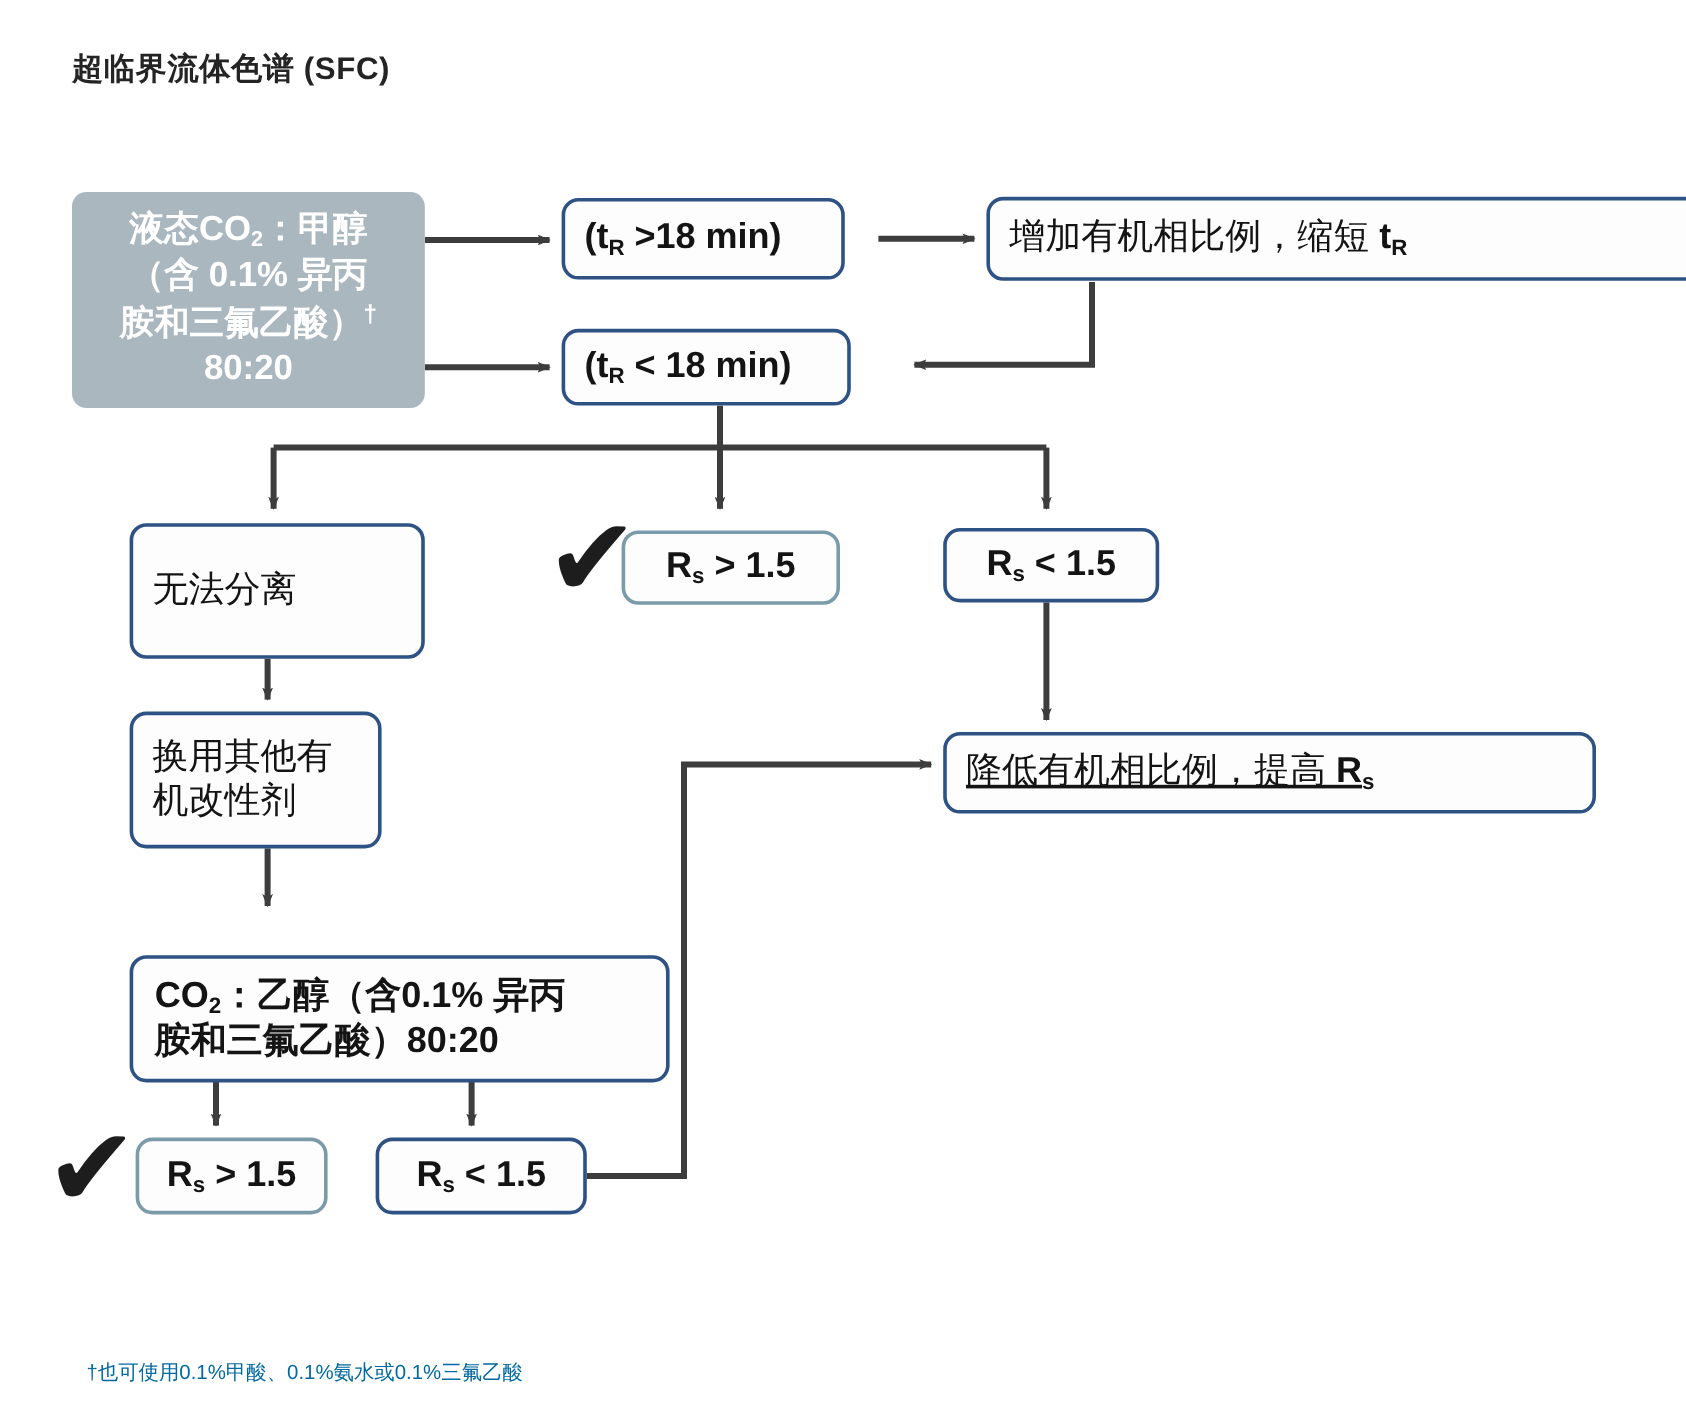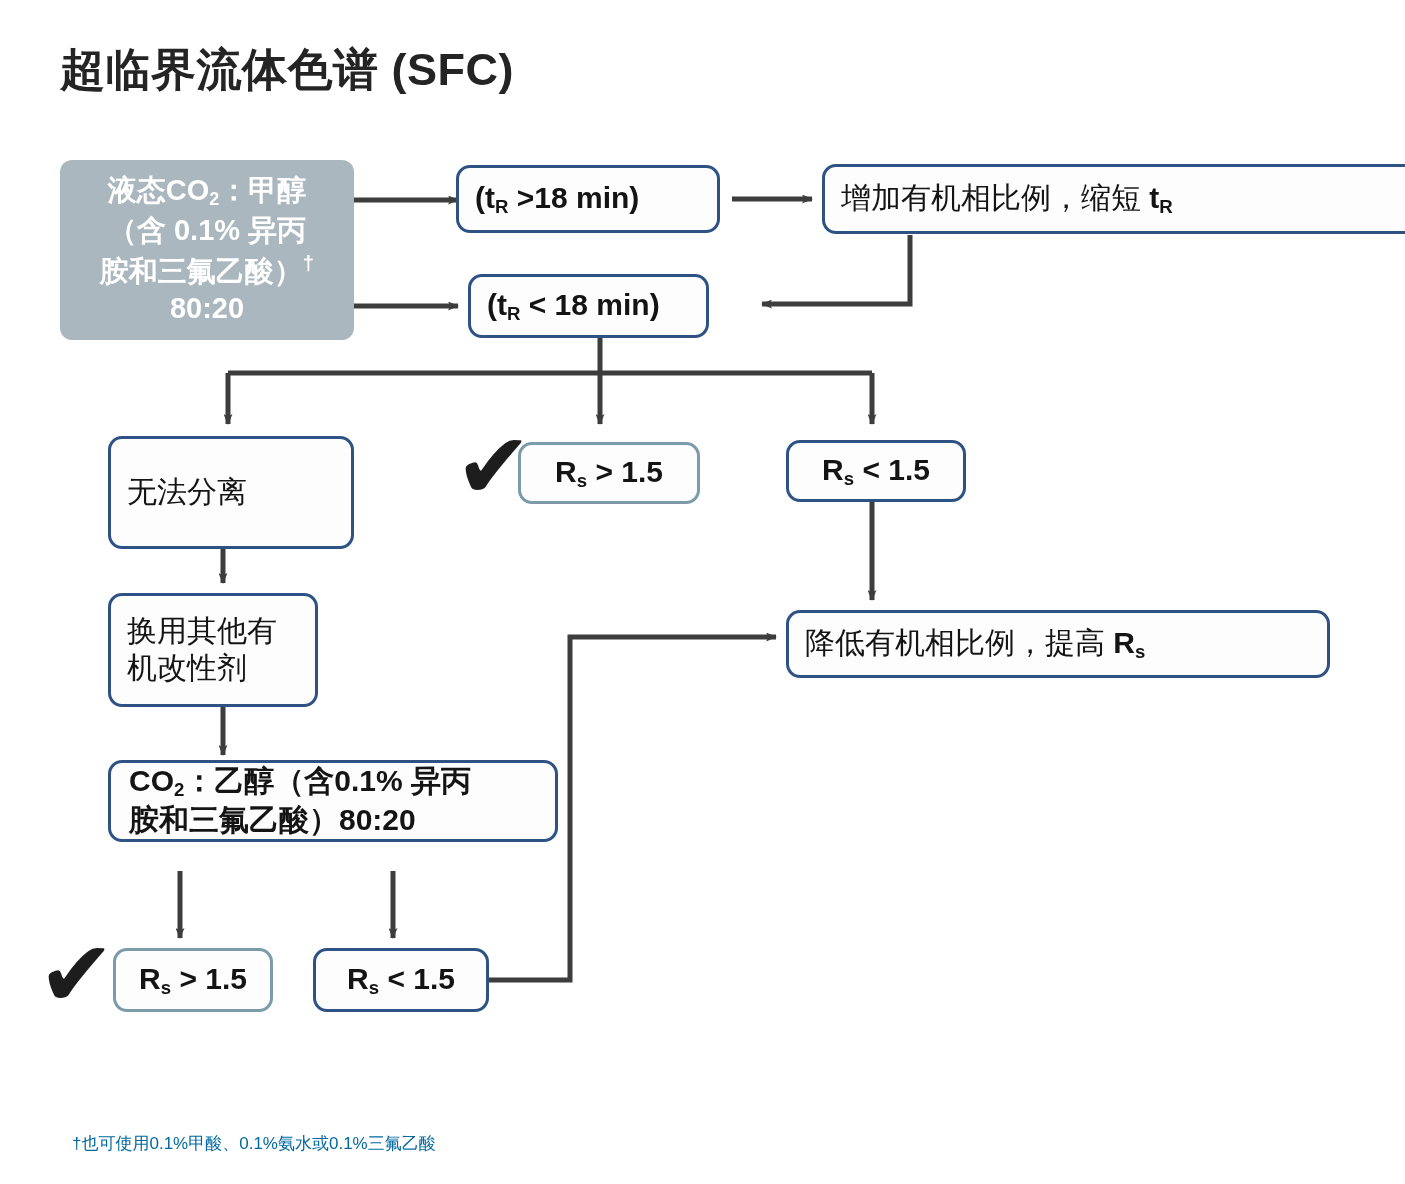--- a/index.html
+++ b/index.html
@@ -6,21 +6,21 @@
   body{
     width:1405px;height:1184px;background:#ffffff;
     font-family:"Liberation Sans","DejaVu Sans",sans-serif;
     color:#1a1a1a;position:relative;overflow:hidden;
   }
   #canvas{position:absolute;left:0;top:0;width:1405px;height:1184px;}
   svg.edges{position:absolute;left:0;top:0;width:1405px;height:1184px;pointer-events:none;}
 
   .title{
     position:absolute;left:60px;top:40px;
-    font-size:45px;font-weight:700;color:#242424;letter-spacing:.5px;
+    font-size:26px;font-weight:700;color:#242424;letter-spacing:.5px;
     white-space:nowrap;
   }
 
   .node{
     position:absolute;box-sizing:border-box;
     background:#fdfdfd;border:3px solid #2e5283;border-radius:14px;
     display:flex;align-items:center;
     font-size:30px;line-height:1.22;color:#141414;
   }
   .node .inner{padding:0 16px;width:100%;}
@@ -94,21 +94,21 @@
 
   <div class="node start" style="left:60px;top:160px;width:294px;height:180px;">
     <div class="inner">
       <div><span>液态CO</span><sub>2</sub><span>：甲醇</span></div>
       <div>（含 0.1% 异丙</div>
       <div><span>胺和三氟乙酸）</span><span style="font-size:.7em;vertical-align:super;">†</span></div>
       <div>80:20</div>
     </div>
   </div>
 
-  <div class="node" style="left:456px;top:165px;width:264px;height:68px;">
+  <div class="node" style="left:468px;top:165px;width:236px;height:68px;">
     <div class="inner"><span class="b">(t</span><sub class="b">R</sub><span class="b"> &gt;18 min)</span></div>
   </div>
 
   <div class="node" style="left:468px;top:274px;width:241px;height:64px;">
     <div class="inner"><span class="b">(t</span><sub class="b">R</sub><span class="b"> &lt; 18 min)</span></div>
   </div>
 
   <div class="node" style="left:822px;top:164px;width:643px;height:70px;">
     <div class="inner"><span>增加有机相比例，缩短 </span><span class="b">t</span><sub class="b">R</sub></div>
   </div>
@@ -128,25 +128,25 @@
     <div class="inner"><span class="b">R</span><sub class="b">s</sub><span class="b"> &lt; 1.5</span></div>
   </div>
 
   <div class="node" style="left:108px;top:593px;width:210px;height:114px;">
     <div class="inner">
       <div>换用其他有</div>
       <div>机改性剂</div>
     </div>
   </div>
 
-  <div class="node" style="left:786px;top:610px;width:544px;height:68px;">
+  <div class="node" style="left:786px;top:610px;width:544px;height:68px;text-decoration:underline;">
     <div class="inner"><span>降低有机相比例，提高 </span><span class="b">R</span><sub class="b">s</sub></div>
   </div>
 
-  <div class="node" style="left:108px;top:760px;width:450px;height:82px;">
+  <div class="node" style="left:108px;top:796px;width:450px;height:106px;">
     <div class="inner" style="padding:0 18px;">
       <div><span class="b">CO</span><sub class="b">2</sub><span class="b">：乙醇（含0.1% 异丙</span></div>
       <div class="b">胺和三氟乙酸）80:20</div>
     </div>
   </div>
 
   <div class="node soft center" style="left:113px;top:948px;width:160px;height:64px;">
     <div class="inner"><span class="b">R</span><sub class="b">s</sub><span class="b"> &gt; 1.5</span></div>
   </div>
   <div class="checkmark" style="left:38px;top:928px;font-size:92px;">✔</div>

